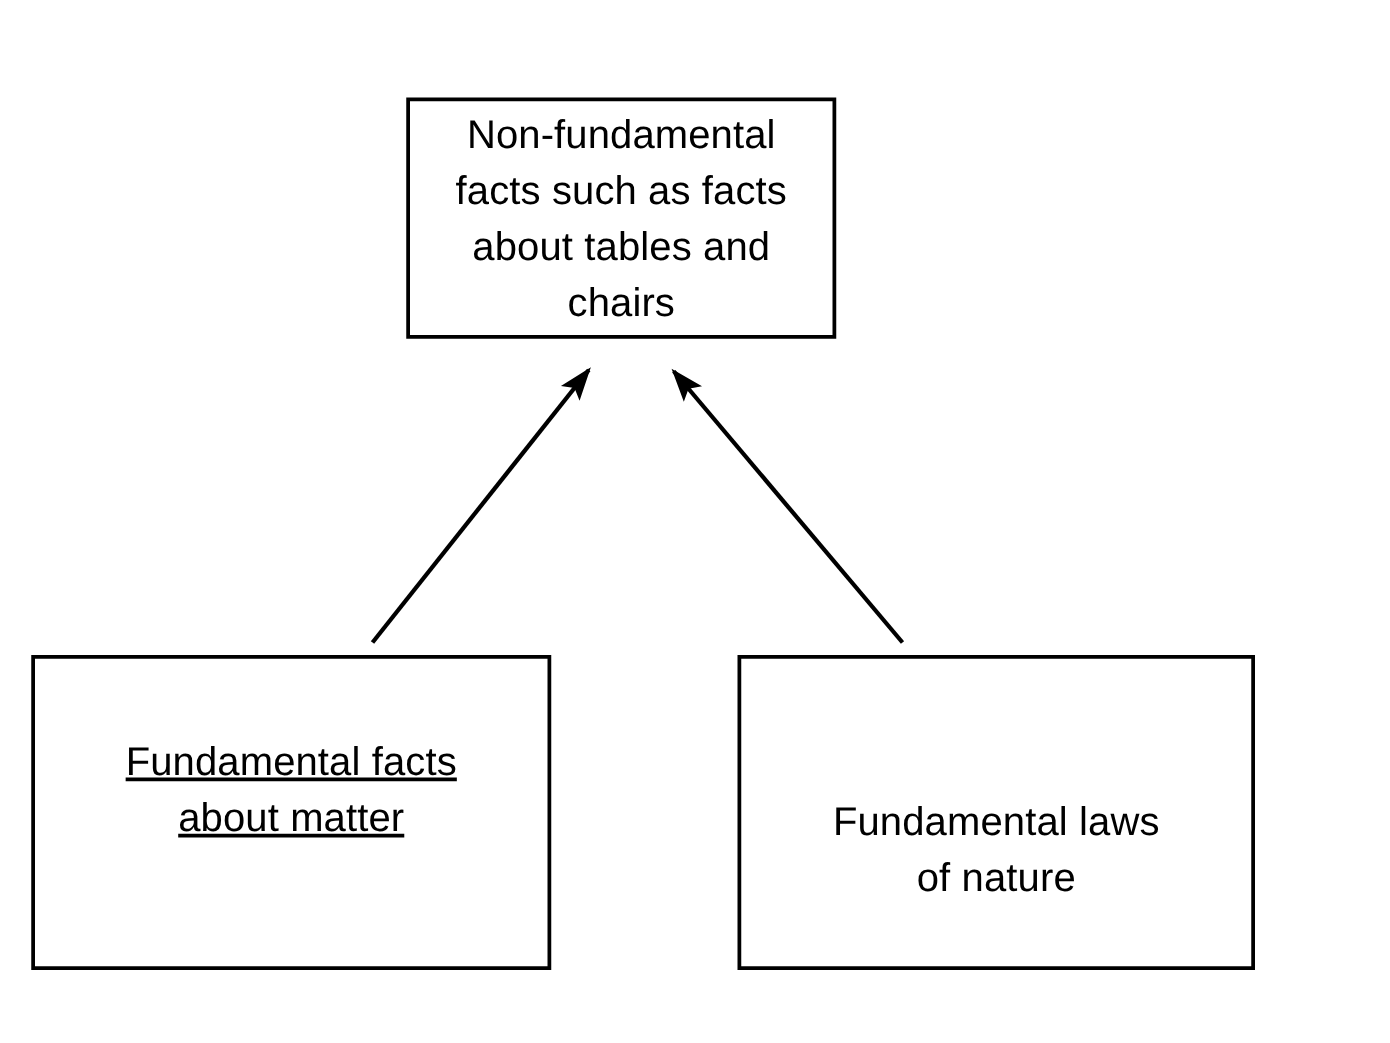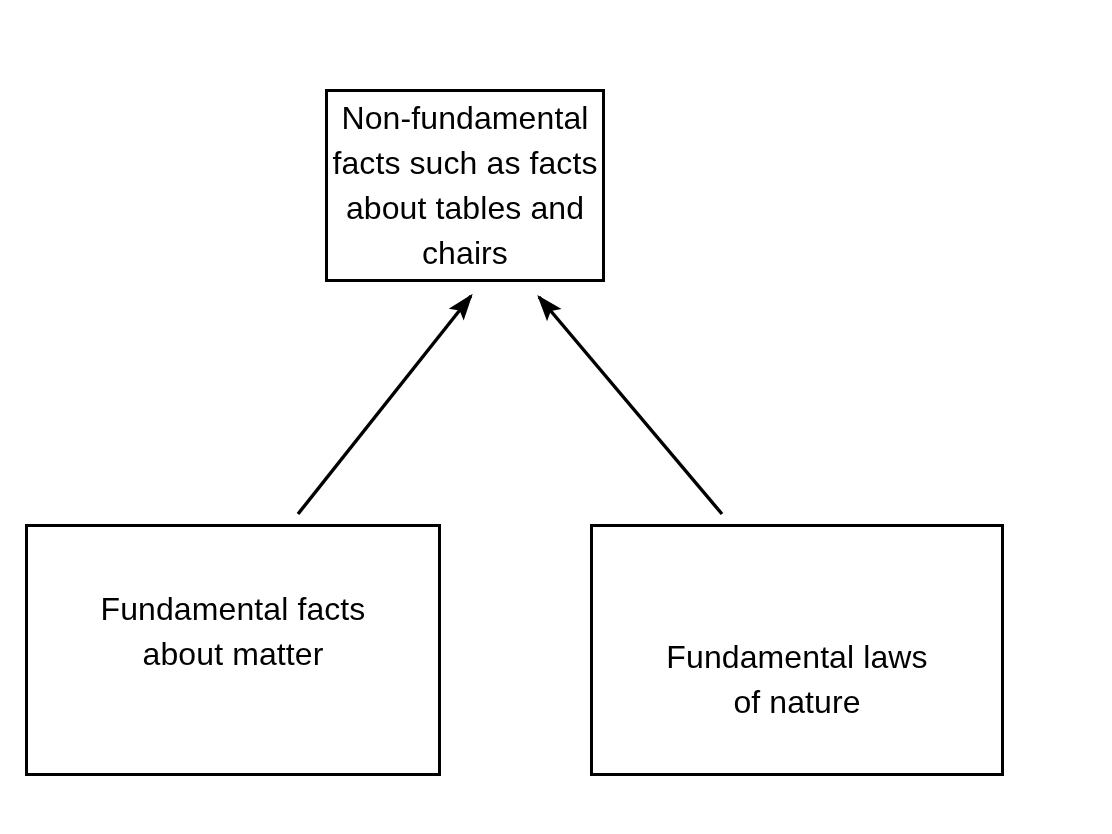--- a/index.html
+++ b/index.html
@@ -40,38 +40,39 @@
   .node-label {
     font-size: 32px;
     line-height: 45px;
     letter-spacing: 0.1px;
     white-space: pre-line;
     color: #000000;
   }
   
   #node-top {
     left: 325px;
-    top: 89px;
-    width: 280px;
+    top: 78px;
+    width: 344px;
     height: 193px;
   }
   #node-top .node-label {
     width: 320px;
   }
   
   #node-bottom-left {
     left: 25px;
     top: 524px;
     width: 416px;
     height: 252px;
     align-items: flex-start;
     padding-top: 60px;
   }
   #node-bottom-left .node-label {
     width: 390px;
+    text-decoration: underline;
   }
   
   #node-bottom-right {
     left: 590px;
     top: 524px;
     width: 414px;
     height: 252px;
     align-items: center;
     padding-top: 60px;
   }

